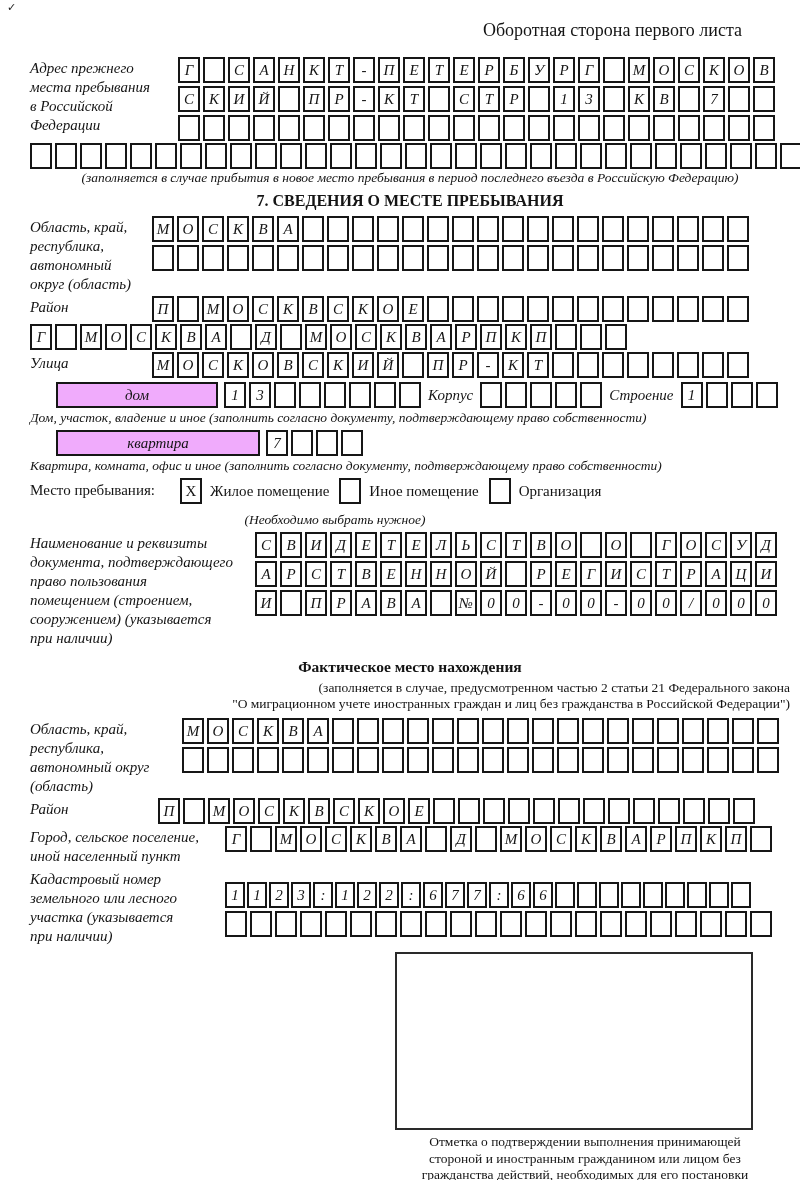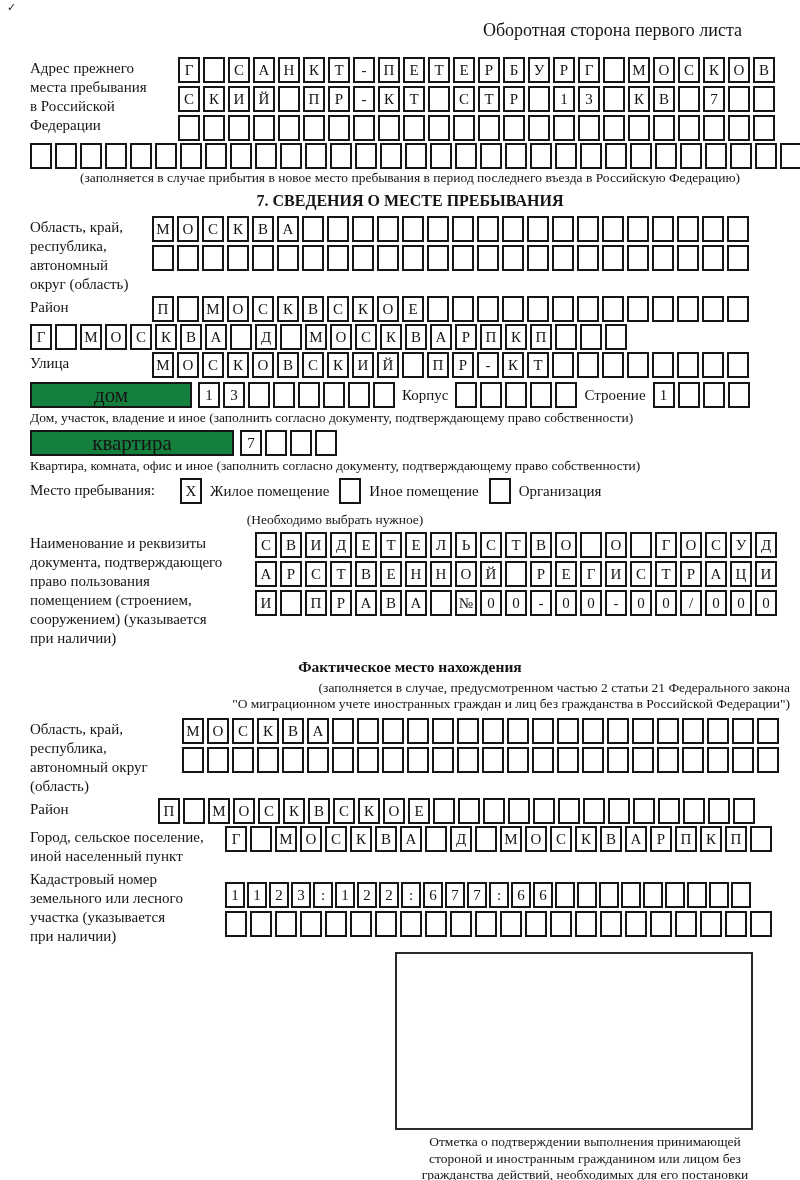--- a/index.html
+++ b/index.html
@@ -3,43 +3,43 @@
 <meta charset="utf-8">
 <style>
   html,body{margin:0;padding:0;background:#e8e8e8;}
   .page{
     width:800px;height:1180px;margin:0 auto;background:#ffffff;
     font-family:"Liberation Serif","DejaVu Serif",serif;color:#141414;
     box-sizing:border-box;padding:4px 10px 0 30px;position:relative;overflow:hidden;
   }
   .corner-mark{position:absolute;left:7px;top:1px;font-size:11px;color:#222;}
   .hdr{ text-align:right;padding-right:48px;font-size:18px;margin-top:16px;margin-bottom:16px;}
-  .frow{display:flex;align-items:flex-start;margin-bottom:2px;}
+  .frow{display:flex;align-items:flex-start;margin-bottom:2px;font-style:italic;}
   .flabel{flex:0 0 auto;font-size:15px;line-height:19px;white-space:pre-line;padding-top:2px;}
   .w148{width:148px;}
   .w122{width:122px;}
   .w150{width:152px;}
   .w195{width:195px;}
   .w225{width:225px;}
   .cells{display:flex;gap:3px;flex-wrap:nowrap;}
   .cells.tight{gap:2px;}
   .cellcol{display:flex;flex-direction:column;gap:3px;}
   .cell{
     flex:0 0 auto;width:18px;height:22px;border:2px solid #161616;
     font-size:15px;line-height:22px;text-align:center;background:#fff;
   }
   .cells.tight .cell{width:16px;}
   .widebox{
     flex:0 0 auto;height:22px;border:2px solid #161616;display:flex;
-    align-items:center;justify-content:center;font-size:21px;background:#15803d;
+    align-items:center;justify-content:center;font-size:15px;background:#f0abfc;margin-left:26px;
   }
   .dom-box{width:158px;}
   .kv-box{width:200px;}
   .inline-label{font-size:15px;line-height:26px;margin:0 7px;white-space:nowrap;}
-  .note{font-size:13.5px;line-height:16px;margin:1px 0 4px 0;}
+  .note{font-size:13.5px;line-height:16px;margin:1px 0 4px 0;font-style:italic;}
   .note.center{text-align:center;}
   .sec-title{text-align:center;font-weight:bold;font-size:16px;margin:6px 0 6px 0;}
   .sub-title{text-align:center;font-weight:bold;font-size:15.5px;margin:10px 0 4px 0;}
   .stayrow{display:flex;align-items:flex-start;margin-top:4px;}
   .stayrow .flabel{padding-top:3px;}
   .stay-gap1{margin-left:10px;}
   .stay-lab{font-size:15px;line-height:26px;margin:0 10px 8px 8px;white-space:nowrap;}
   .stay-note{margin-left:175px;width:260px;text-align:center;font-size:13.5px;margin-top:0;margin-bottom:4px;}
   .stamp-box{width:354px;height:174px;border:2px solid #2a2a2a;margin-left:365px;margin-top:6px;background:#fff;}
   .stamp-caption{width:420px;margin-left:345px;text-align:center;font-size:13.5px;line-height:16.5px;margin-top:4px;white-space:pre-line;}

